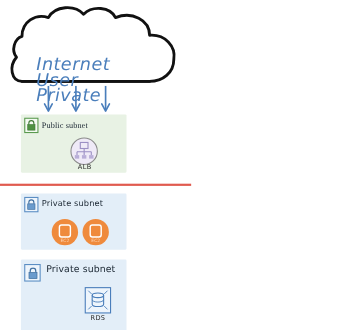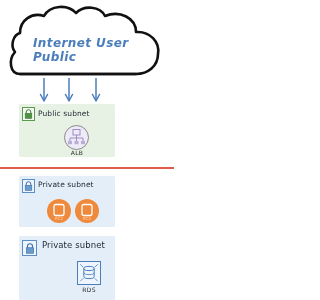--- a/index.html
+++ b/index.html
@@ -10,28 +10,27 @@
     overflow:hidden;
     position:relative;
   }
   #canvas{position:absolute;inset:0;width:174px;height:300px;}
 
   .abs{position:absolute;}
 
   
   .cloud-wrap{left:8px;top:4px;width:160px;height:82px;}
   .cloud-text{
-    left:33px;top:36px;width:110px;
+    left:33px;top:52px;width:110px;
     color:#4a7ebb;
     font-family:"DejaVu Sans",sans-serif;
-    font-size:12px;
+    font-size:16px;
     line-height:14px;
     letter-spacing:.4px;
     font-style:italic;
-    font-weight:bold;
   }
 
   
   .arrows{left:0;top:78px;width:174px;height:28px;}
 
   
   .box{
     box-sizing:border-box;
     border-radius:1px;
   }
@@ -125,21 +124,21 @@
     <svg width="160" height="82" viewBox="0 0 160 82">
       <path d="M12 70 C2 70 0 56 7 48 C2 42 5 31 12 29 C12 16 24 8 36 12
                C42 1 60 0 68 9 C76 1 92 2 97 12 C112 6 128 14 128 28
                C142 27 152 38 150 50 C150 62 140 70 128 70 Z" fill="#ffffff" stroke="#111111" stroke-width="2.6" stroke-linejoin="round" stroke-linecap="round"></path>
       <path d="M12 70 L128 70" stroke="#111111" stroke-width="2.6" stroke-linecap="round"></path>
     </svg>
   </div>
 
   <div class="abs cloud-text">
     <div>Internet User</div>
-    <div>Public</div>
+    <div>Private</div>
   </div>
 
   <div class="abs arrows">
     <svg width="174" height="28" viewBox="0 0 174 28">
       <g stroke="#4a7ebb" stroke-width="1.5" fill="none">
         <path d="M44 0 L44 22"></path>
         <path d="M40.5 16.5 L44 23 L47.5 16.5" stroke-linecap="round" stroke-linejoin="round"></path>
         <path d="M69 0 L69 22"></path>
         <path d="M65.5 16.5 L69 23 L72.5 16.5" stroke-linecap="round" stroke-linejoin="round"></path>
         <path d="M96 0 L96 22"></path>
@@ -150,21 +149,21 @@
 
   <div class="abs box box-public"></div>
 
   <div class="lock" style="left:22px;top:107px;">
     <svg width="9" height="10" viewBox="0 0 9 10">
       <path d="M2.2 4.3 V3.0 A2.3 2.3 0 0 1 6.8 3.0 V4.3" fill="none" stroke="#3f7a36" stroke-width="1"></path>
       <rect x="1.2" y="4.3" width="6.6" height="5" fill="#4e9142" stroke="#3f7a36" stroke-width=".6"></rect>
     </svg>
   </div>
 
-  <div class="sub-label" style="left:38px;top:109px;width:72px;">
+  <div class="sub-label" style="left:38px;top:109px;width:72px;font-family:Liberation Serif, serif;">
     <div>Public subnet</div>
   </div>
 
   <div class="abs alb-circle">
     <svg width="23" height="23" viewBox="0 0 23 23">
       <rect x="8" y="3.5" width="7" height="5.5" fill="none" stroke="#9b8fc4" stroke-width="1"></rect>
       <path d="M11.5 9 L11.5 12" stroke="#9b8fc4" stroke-width="1"></path>
       <path d="M5 12 L18 12" stroke="#9b8fc4" stroke-width="1"></path>
       <path d="M5 12 L5 15 M11.5 12 L11.5 15 M18 12 L18 15" stroke="#9b8fc4" stroke-width="1"></path>
       <rect x="3" y="15" width="4" height="3.2" fill="#b9aed8"></rect>

